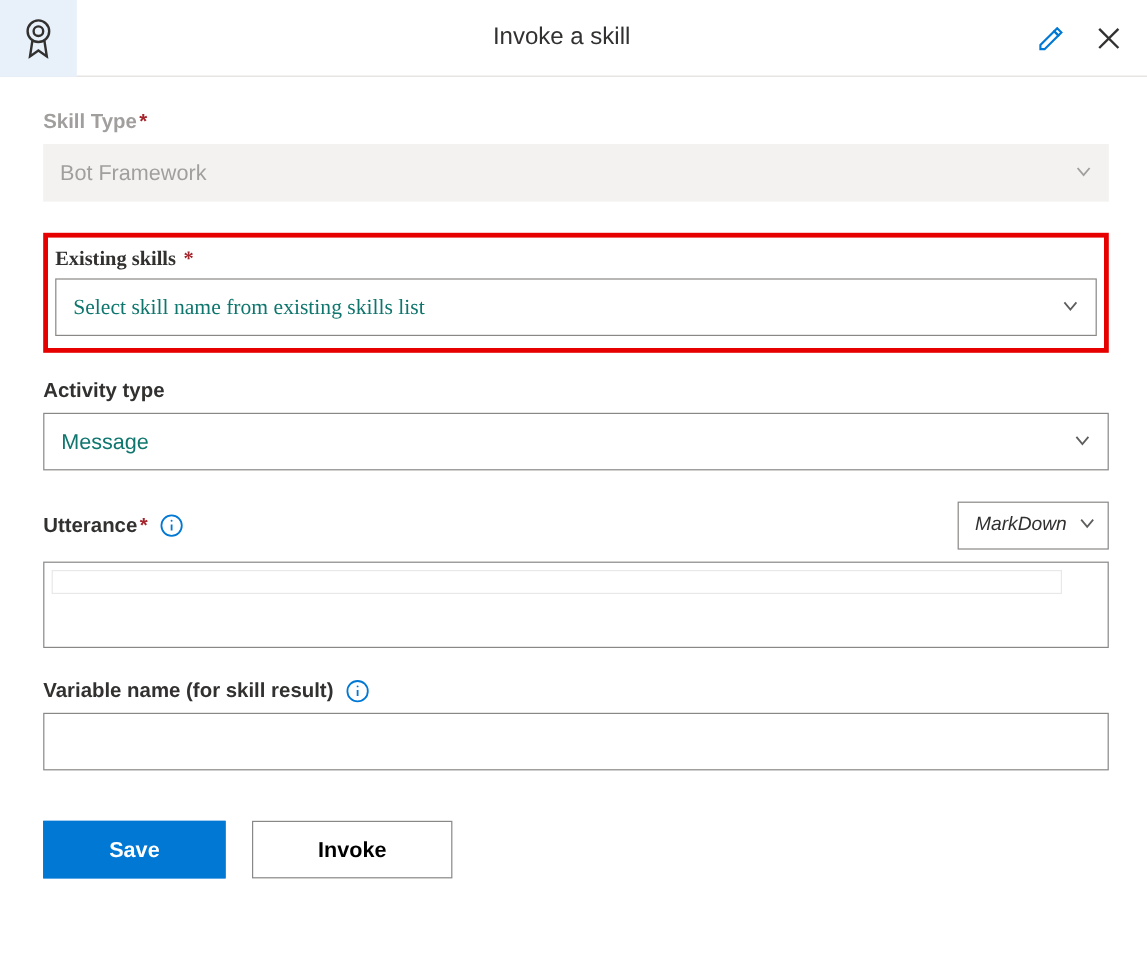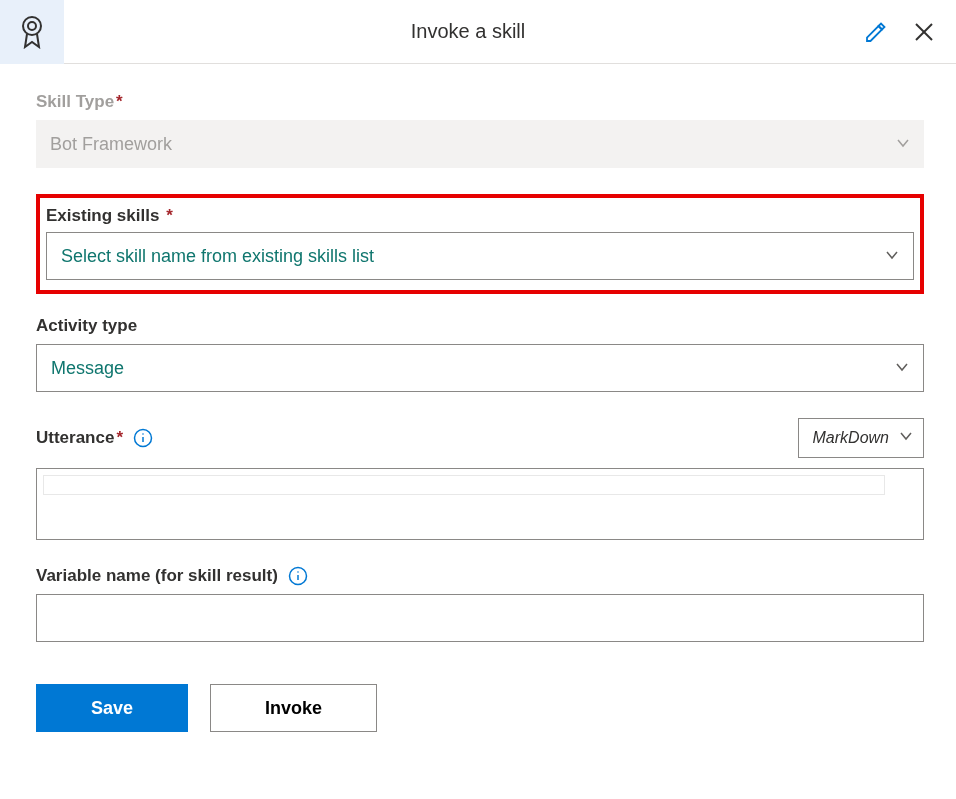--- a/index.html
+++ b/index.html
@@ -89,20 +89,21 @@
       color: #a19f9d;
       cursor: default;
     }
     .highlight-box {
       border: 4px solid #e60000;
       padding: 8px 6px 10px 6px;
       margin-bottom: 22px;
     }
     .highlight-box .field {
       margin-bottom: 0;
+      font-family: Liberation Serif, serif;
     }
     .highlight-box .field-label {
       margin-bottom: 6px;
     }
     .label-row {
       display: flex;
       align-items: center;
       justify-content: space-between;
       margin-bottom: 10px;
     }

